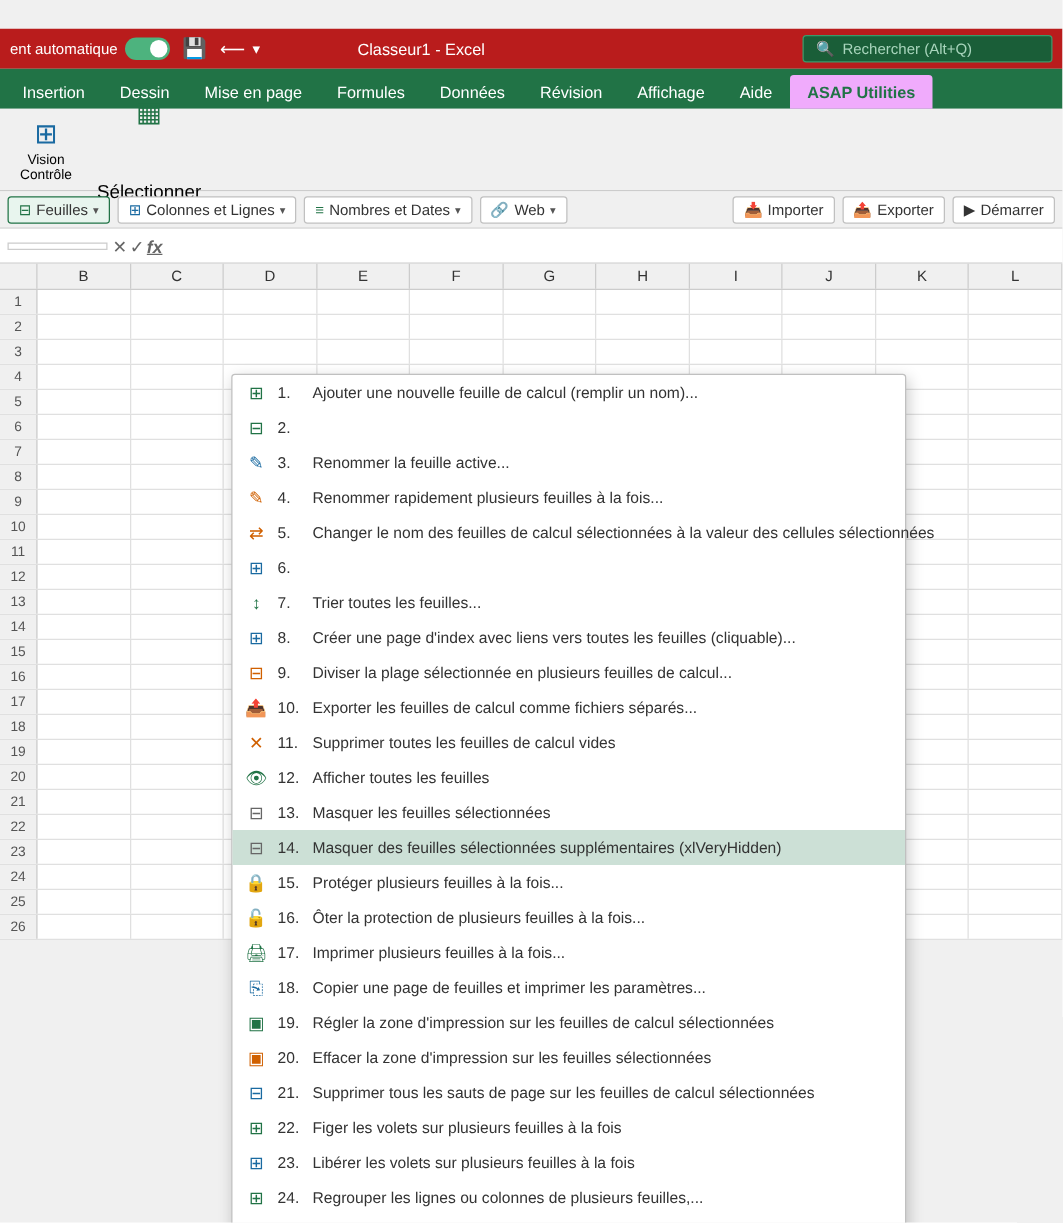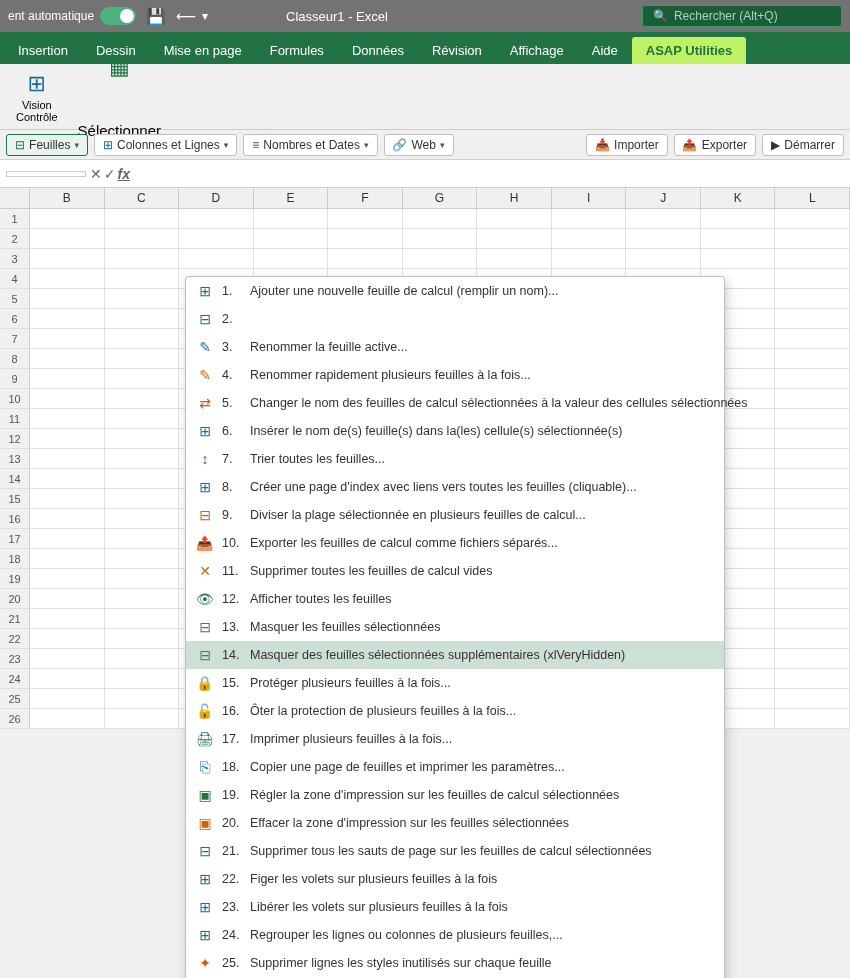--- a/index.html
+++ b/index.html
@@ -1,25 +1,26 @@
 <!DOCTYPE html>
 <html><head>
   <meta charset="utf-8">
   <style>
     * { box-sizing: border-box; margin: 0; padding: 0; }
     body { font-family: 'Segoe UI', Arial, sans-serif; font-size: 13px; background: #f0f0f0; overflow: hidden; width: 850px; height: 978px; }
 
     
     .title-bar {
-      background: #737373;
+      background: #b91c1c;
       height: 32px;
       display: flex;
       align-items: center;
       padding: 0 8px;
       color: white;
+      margin-top: 23px;
     }
     .title-bar-left { display: flex; align-items: center; gap: 6px; flex: 1; }
     .title-bar-center { flex: 1; display: flex; align-items: center; }
     .title-bar-right { flex: 1; display: flex; justify-content: flex-end; align-items: center; }
 
     .autosave-label { color: white; font-size: 12px; }
     .toggle-switch {
       width: 36px; height: 18px; background: #4db37e; border-radius: 9px;
       display: inline-flex; align-items: center; padding: 2px; cursor: pointer;
       position: relative;
@@ -51,21 +52,21 @@
       height: 32px;
     }
     .ribbon-tab {
       padding: 6px 14px;
       color: white;
       font-size: 13px;
       cursor: pointer;
       border-radius: 3px 3px 0 0;
     }
     .ribbon-tab.active {
-      background: #bef264;
+      background: #f0abfc;
       color: #217346;
       font-weight: 600;
     }
 
     
     .ribbon-content {
       background: #f0f0f0;
       border-bottom: 1px solid #ccc;
       padding: 4px 8px;
       display: flex;
@@ -687,21 +688,20 @@
     <span>Renommer rapidement plusieurs feuilles à la fois...</span>
   </div>
         <div class="menu-item">
     <span class="item-icon" style="color:#d06000; font-size:14px;">⇄</span>
     <span class="item-num">5.</span>
     <span>Changer le nom des feuilles de calcul sélectionnées à la valeur des cellules sélectionnées</span>
   </div>
         <div class="menu-item">
     <span class="item-icon" style="color:#1a6aa1; font-size:14px;">⊞</span>
     <span class="item-num">6.</span>
-    <span>Insérer le nom de(s) feuille(s) dans la(les) cellule(s) sélectionnée(s)</span>
   </div>
         <div class="menu-item">
     <span class="item-icon" style="color:#217346; font-size:14px;">↕</span>
     <span class="item-num">7.</span>
     <span>Trier toutes les feuilles...</span>
   </div>
         <div class="menu-item">
     <span class="item-icon" style="color:#1a6aa1; font-size:14px;">⊞</span>
     <span class="item-num">8.</span>
     <span>Créer une page d'index avec liens vers toutes les feuilles (cliquable)...</span>

